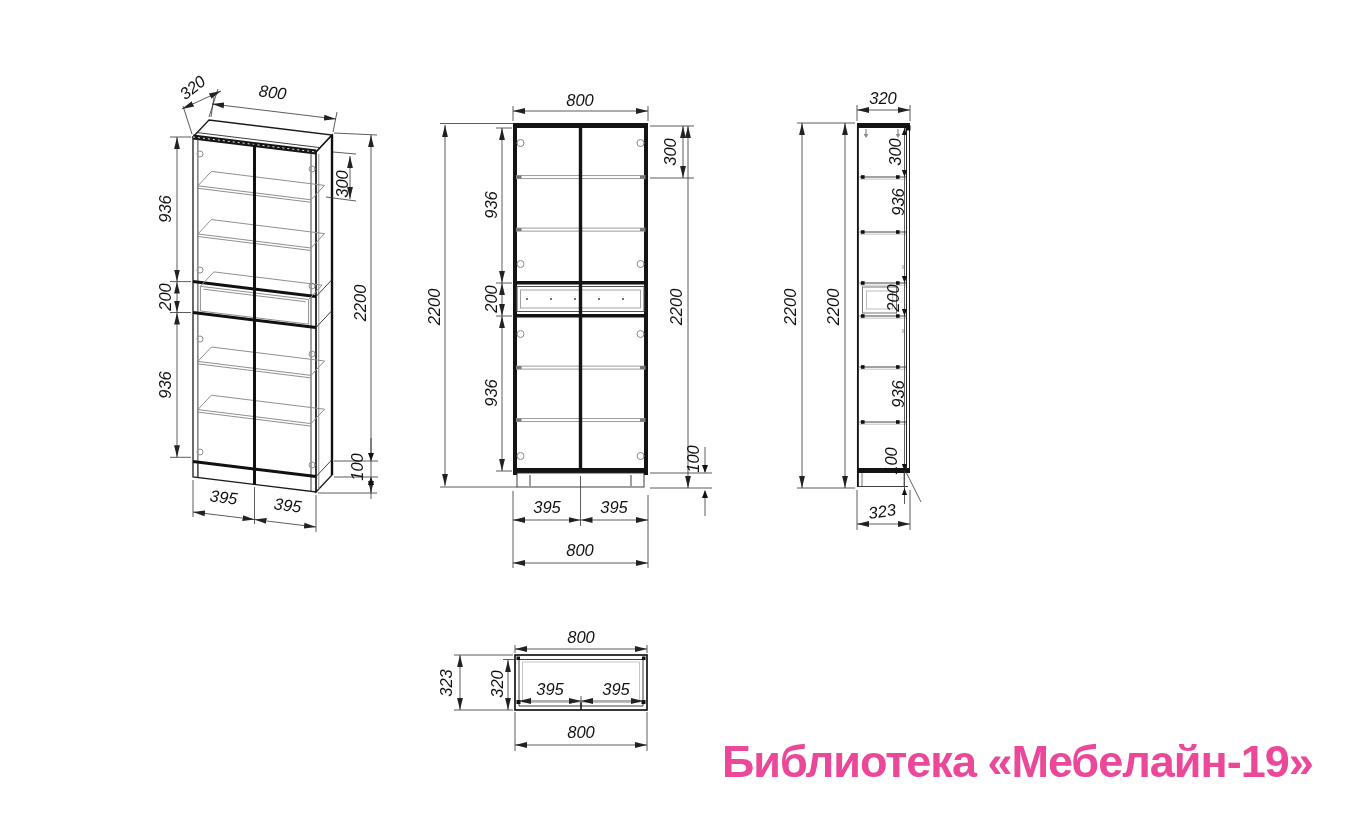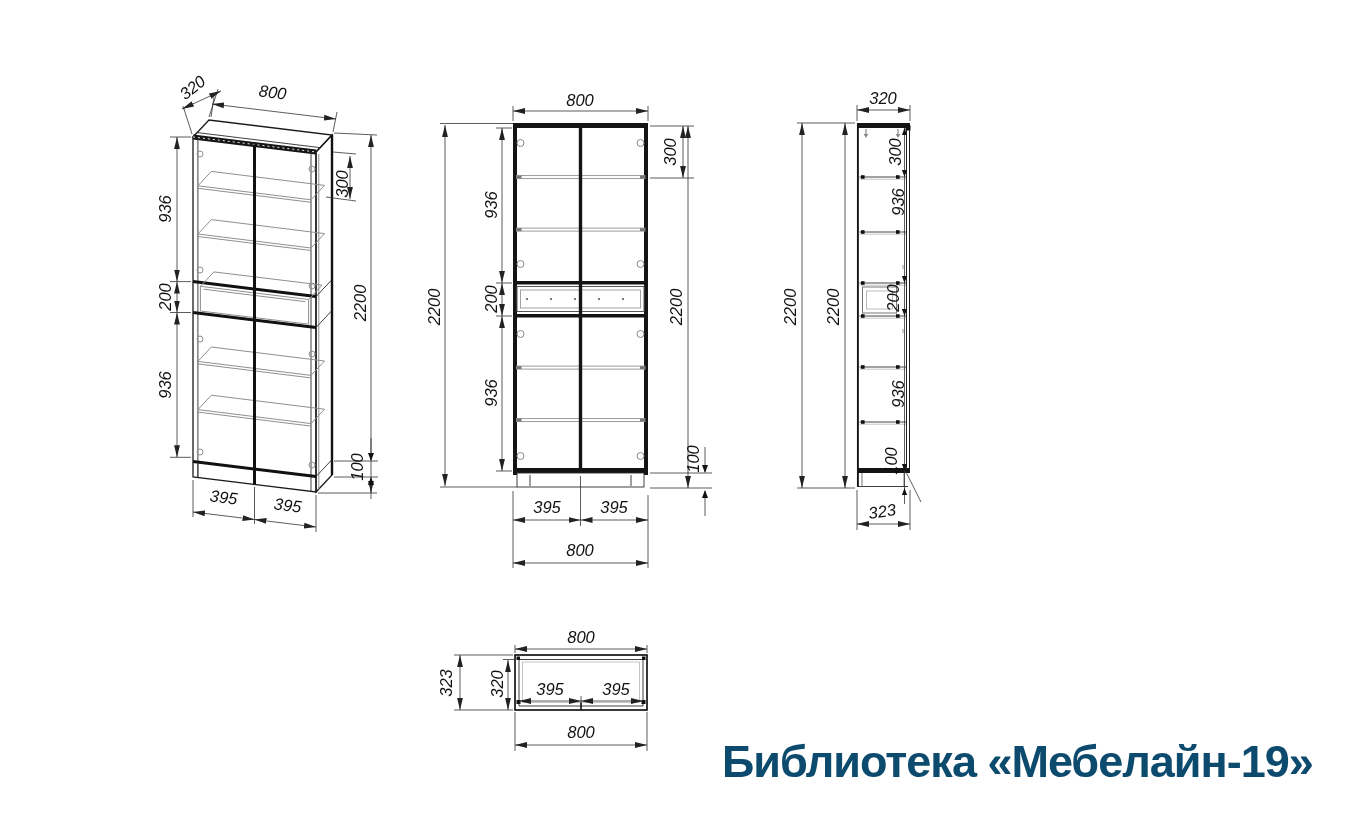--- a/index.html
+++ b/index.html
@@ -8,21 +8,21 @@
   svg{position:absolute;left:0;top:0;}
   .ln{stroke:#1a1a1a;stroke-width:1.3;fill:none;}
   .thin{stroke:#2a2a2a;stroke-width:0.9;fill:none;}
   .dim{stroke:#333;stroke-width:0.8;fill:none;}
   .gray{stroke:#8f8f8f;stroke-width:1;fill:none;}
   .lgray{stroke:#b5b5b5;stroke-width:0.8;fill:none;}
   .panel{fill:#141414;stroke:none;}
   .sq{fill:#111;stroke:none;}
   .dimtxt{font:italic 16.5px "Liberation Sans", sans-serif;fill:#111;text-anchor:middle;}
   .title{position:absolute;left:722px;top:736px;font-size:45px;font-weight:bold;
-         color:#0c4a6e;letter-spacing:-1px;white-space:nowrap;}
+         color:#ec4899;letter-spacing:-1px;white-space:nowrap;}
 </style>
 </head>
 <body>
 
 <div id="canvas">
 <svg width="1353" height="815" viewBox="0 0 1353 815">
   <defs>
     <marker id="ar" viewBox="0 0 12 8" refX="12" refY="4" markerWidth="12" markerHeight="8" markerUnits="userSpaceOnUse" orient="auto-start-reverse">
       <path d="M12,4 L0,1.1 L0,6.9 z" fill="#222"></path>
     </marker>

